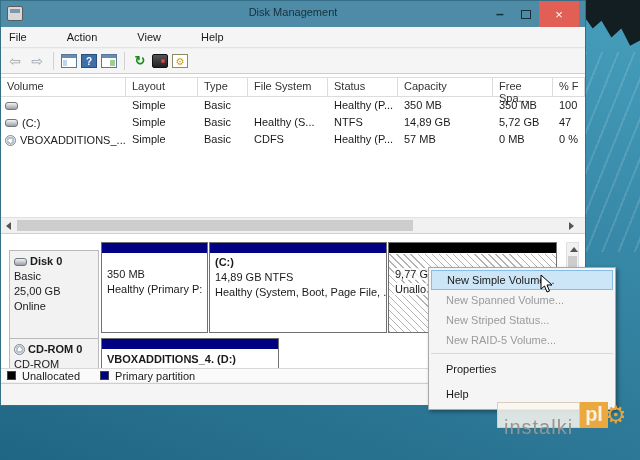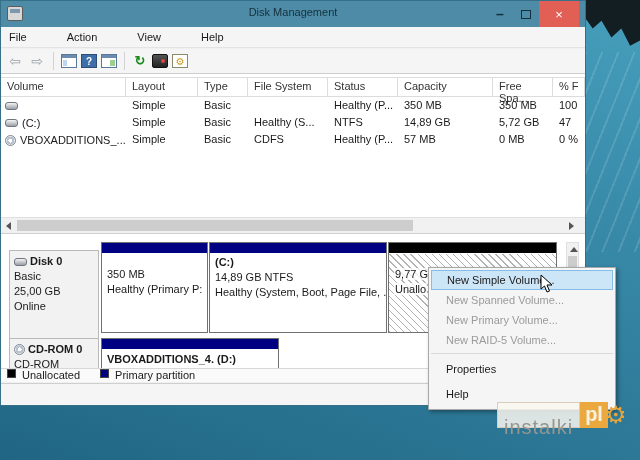--- a/index.html
+++ b/index.html
@@ -87,21 +87,21 @@
   .p2 { left:208px; top:8px; width:178px; height:91px; }
   .p3 { left:387px; top:8px; width:169px; height:91px; }
   .pcd { left:100px; top:104px; width:178px; height:44px; }
   .pcd .body { padding:2px 0 0 5px; }
   .vscroll { position:absolute; left:565px; top:8px; width:13px; height:121px; background:#f1f1f1; border:1px solid #e0e0e0; }
   .tri-up { left:3px; top:4px; border-left:4px solid transparent; border-right:4px solid transparent; border-bottom:5px solid #555; }
   .v-thumb { position:absolute; left:1px; top:13px; width:9px; height:78px; background:#cdcdcd; }
 
   
   .legend { position:absolute; left:0; top:367px; width:584px; height:14px; background:#fafafa;
-    border-top:1px solid #d8d8d8; display:flex; align-items:flex-start; gap:6px; padding-left:6px; }
+    border-top:1px solid #d8d8d8; display:flex; align-items:center; gap:6px; padding-left:6px; }
   .sq { width:9px; height:9px; border:1px solid #444; }
   .sq-un { background:#000; }
   .sq-pr { background:#000082; margin-left:14px; }
   .statusbar { position:absolute; left:0; top:382px; width:584px; height:22px; background:#f5f5f5; border-top:1px solid #cfcfcf; }
   .sb-sep { position:absolute; left:566px; top:3px; width:1px; height:16px; background:#d5d5d5; }
 
   
   .ctx-menu { position:absolute; left:428px; top:267px; width:188px; background:#f5f5f5;
     border:1px solid #a8a8a8; box-shadow:2px 2px 4px rgba(0,0,0,.35); padding:2px 0; z-index:50; }
   .ctx-item { height:20px; line-height:20px; padding-left:17px; white-space:nowrap; }
@@ -286,21 +286,21 @@
     </div>
 
     <div class="statusbar">
       <div class="sb-sep"></div>
     </div>
   </div>
 
   <div class="ctx-menu">
     <div class="ctx-item highlight">New Simple Volume...</div>
     <div class="ctx-item disabled">New Spanned Volume...</div>
-    <div class="ctx-item disabled">New Primary Volume...</div>
+    <div class="ctx-item disabled">New Striped Status...</div>
     <div class="ctx-item disabled">New RAID-5 Volume...</div>
     <div class="ctx-sep"></div>
     <div class="ctx-item tall">Properties</div>
     <div class="ctx-item tall2">Help</div>
   </div>
 
   <svg class="cursor" width="14" height="20" viewBox="0 0 14 20">
     <path d="M1,1 L1,15 L4.5,12 L7,18 L9.5,17 L7,11 L12,11 Z" fill="#fff" stroke="#000" stroke-width="1"></path>
   </svg>
 

